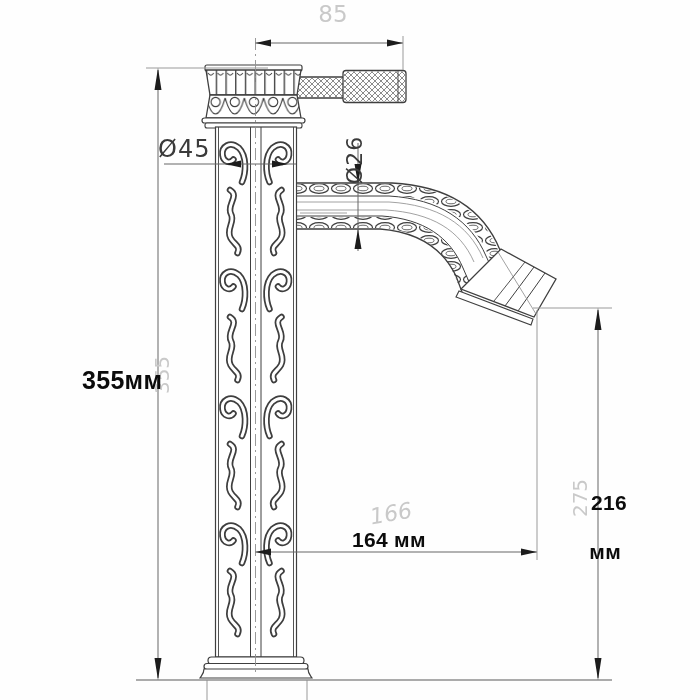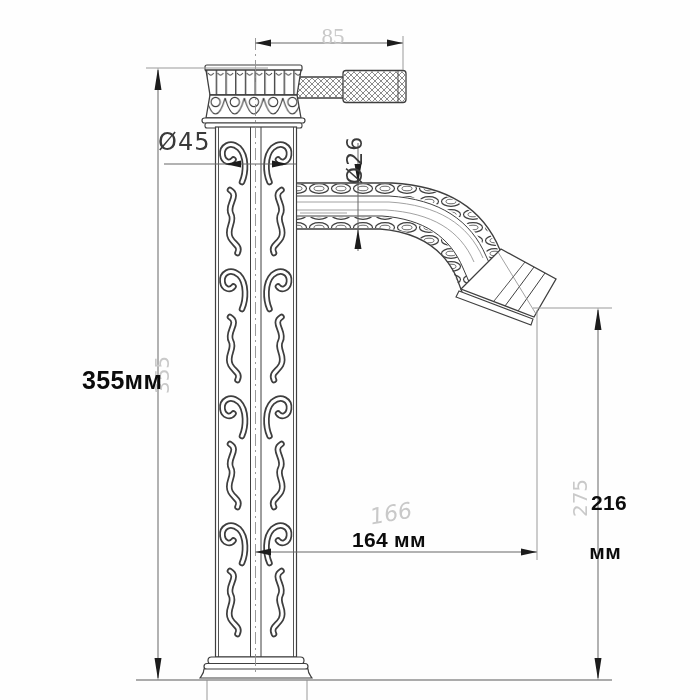--- a/index.html
+++ b/index.html
@@ -148,26 +148,26 @@
     <polygon points="288,164 272,160.5 272,167.5"></polygon>
     <polygon points="358,184 354.5,164 361.5,164"></polygon>
     <polygon points="358,229 354.5,249 361.5,249"></polygon>
     <polygon points="255.5,552 271,548.5 271,555.5"></polygon>
     <polygon points="537,552 521,548.5 521,555.5"></polygon>
     <polygon points="598,308 594.5,330 601.5,330"></polygon>
     <polygon points="598,680 594.5,658 601.5,658"></polygon>
   </g>
 </svg>
 
-<div class="ghost ctr" style="left:303px;top:24px;width:60px;font-size:23px;font-family:Liberation Serif, serif;">85</div>
+<div class="ghost ctr" style="left:303px;top:1px;width:60px;font-size:23px;">85</div>
 
 <div class="ghost vrot ctr" style="left:130px;top:365px;width:60px;height:20px;font-size:20px;">355</div>
 <div class="dimlabel" style="left:82px;top:366px;font-size:25px;">355мм</div>
 
-<div class="cadlabel" style="left:158px;top:128px;text-align:right;">Ø45</div>
+<div class="cadlabel" style="left:158px;top:135px;text-align:right;">Ø45</div>
 
 <div class="cadlabel vrot ctr" style="left:322px;top:149px;width:62px;height:22px;font-size:22px;">Ø26</div>
 
 <div class="ghost tilt" style="left:370px;top:501px;font-size:22px;">166</div>
 <div class="dimlabel" style="left:352px;top:528px;">164 мм</div>
 
 <div class="ghost vrot ctr" style="left:548px;top:488px;width:60px;height:20px;font-size:20px;">275</div>
 <div class="dimlabel rgt" style="left:552px;top:491px;width:44px;">216</div>
 <div class="dimlabel rgt" style="left:546px;top:540px;width:44px;">мм</div>
 

